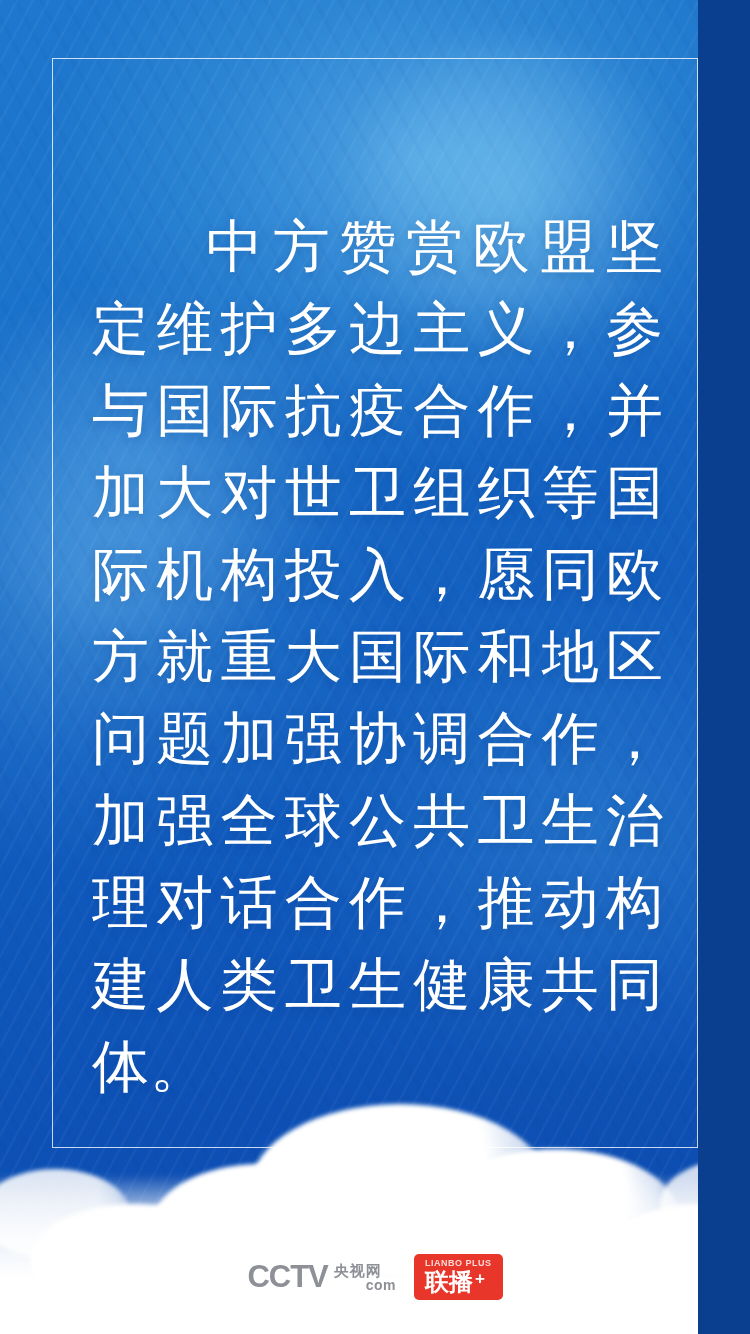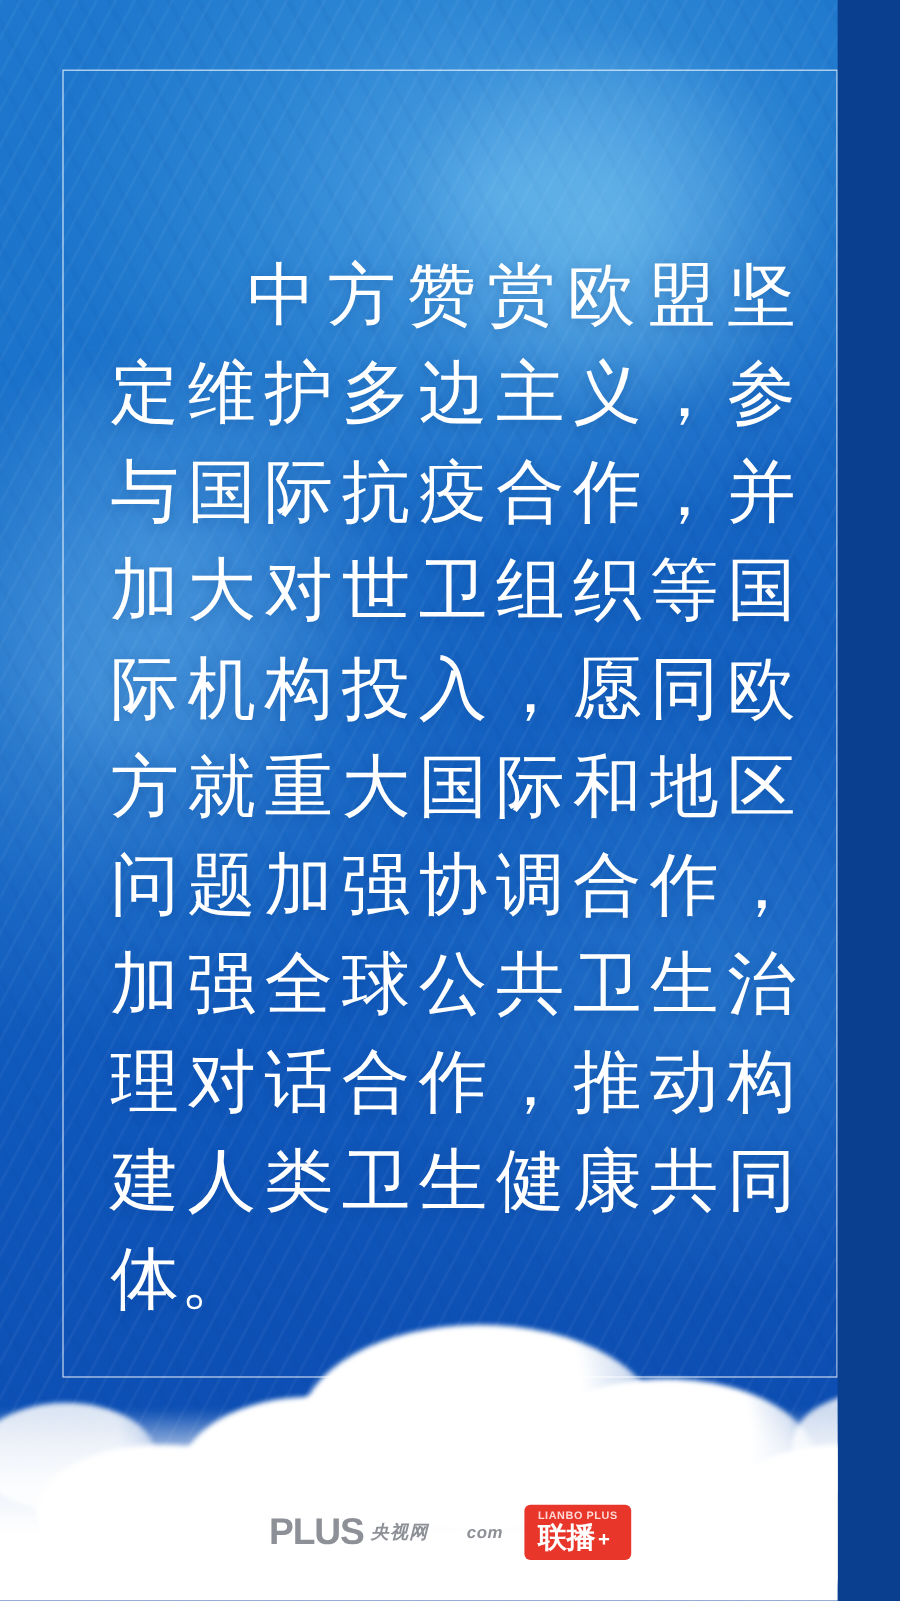--- a/index.html
+++ b/index.html
@@ -143,23 +143,22 @@
   }
   #cctv-mark {
     font-family: "Liberation Sans", sans-serif;
     font-size: 31px;
     font-weight: 700;
     letter-spacing: -1px;
     color: #8d9096;
   }
   #cctv-cn {
     display: flex;
-    flex-direction: row;
+    flex-direction: column;
     line-height: 1;
-    font-style: italic;
   }
   #cctv-cn-top {
     font-family: "Liberation Sans", sans-serif;
     font-size: 15px;
     font-weight: 700;
     color: #8d9096;
     letter-spacing: 1px;
   }
   #cctv-cn-bottom {
     font-family: "Liberation Sans", sans-serif;
@@ -186,21 +185,21 @@
     letter-spacing: 0.5px;
     margin-bottom: 2px;
   }
   #lianbo-main {
     font-family: "Liberation Sans", sans-serif;
     font-size: 24px;
     font-weight: 700;
     color: #ffffff;
     letter-spacing: 0px;
     display: flex;
-    align-items: center;
+    align-items: flex-start;
   }
   #lianbo-plus {
     font-size: 17px;
     margin-left: 2px;
   }
 </style>
 </head>
 <body>
 
 <div id="poster">
@@ -223,21 +222,21 @@
     <div class="cloud" style="left:430px; bottom:45px; width:250px; height:140px;"></div>
     <div class="cloud" style="left:30px; bottom:20px; width:210px; height:110px;"></div>
     <div class="cloud" style="left:600px; bottom:15px; width:200px; height:115px;"></div>
     <div class="cloud" style="left:330px; bottom:95px; width:170px; height:105px;"></div>
     <div class="cloud" style="left:-20px; bottom:75px; width:150px; height:90px; opacity:0.85;"></div>
     <div class="cloud" style="left:660px; bottom:85px; width:150px; height:90px; opacity:0.8;"></div>
   </div>
 
   <div id="footer-logos">
     <div id="cctv-logo">
-      <span id="cctv-mark">PLUS</span>
+      <span id="cctv-mark">CCTV</span>
       <span id="cctv-cn">
         <span id="cctv-cn-top">央视网</span>
         <span id="cctv-cn-bottom">com</span>
       </span>
     </div>
     <div id="lianbo-logo">
       <span id="lianbo-top">LIANBO PLUS</span>
       <span id="lianbo-main">
         <span>联播</span>
         <span id="lianbo-plus">+</span>

